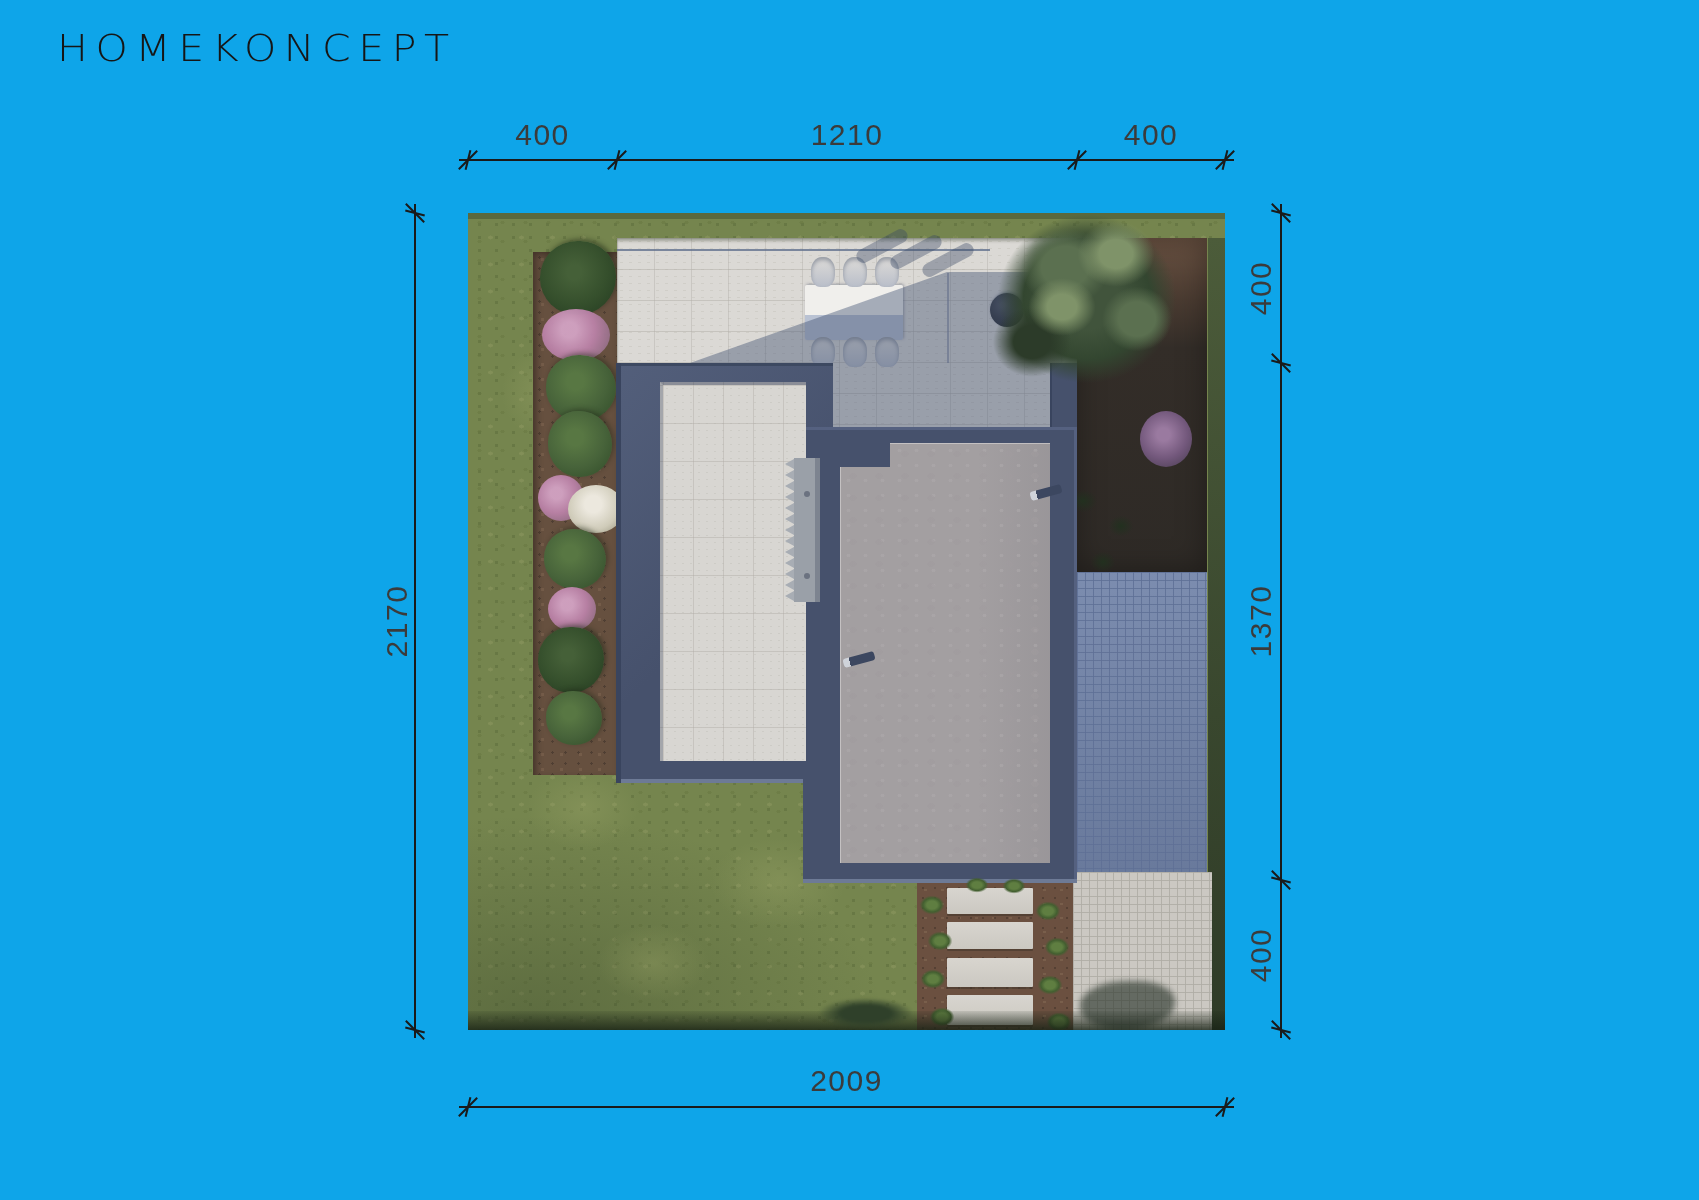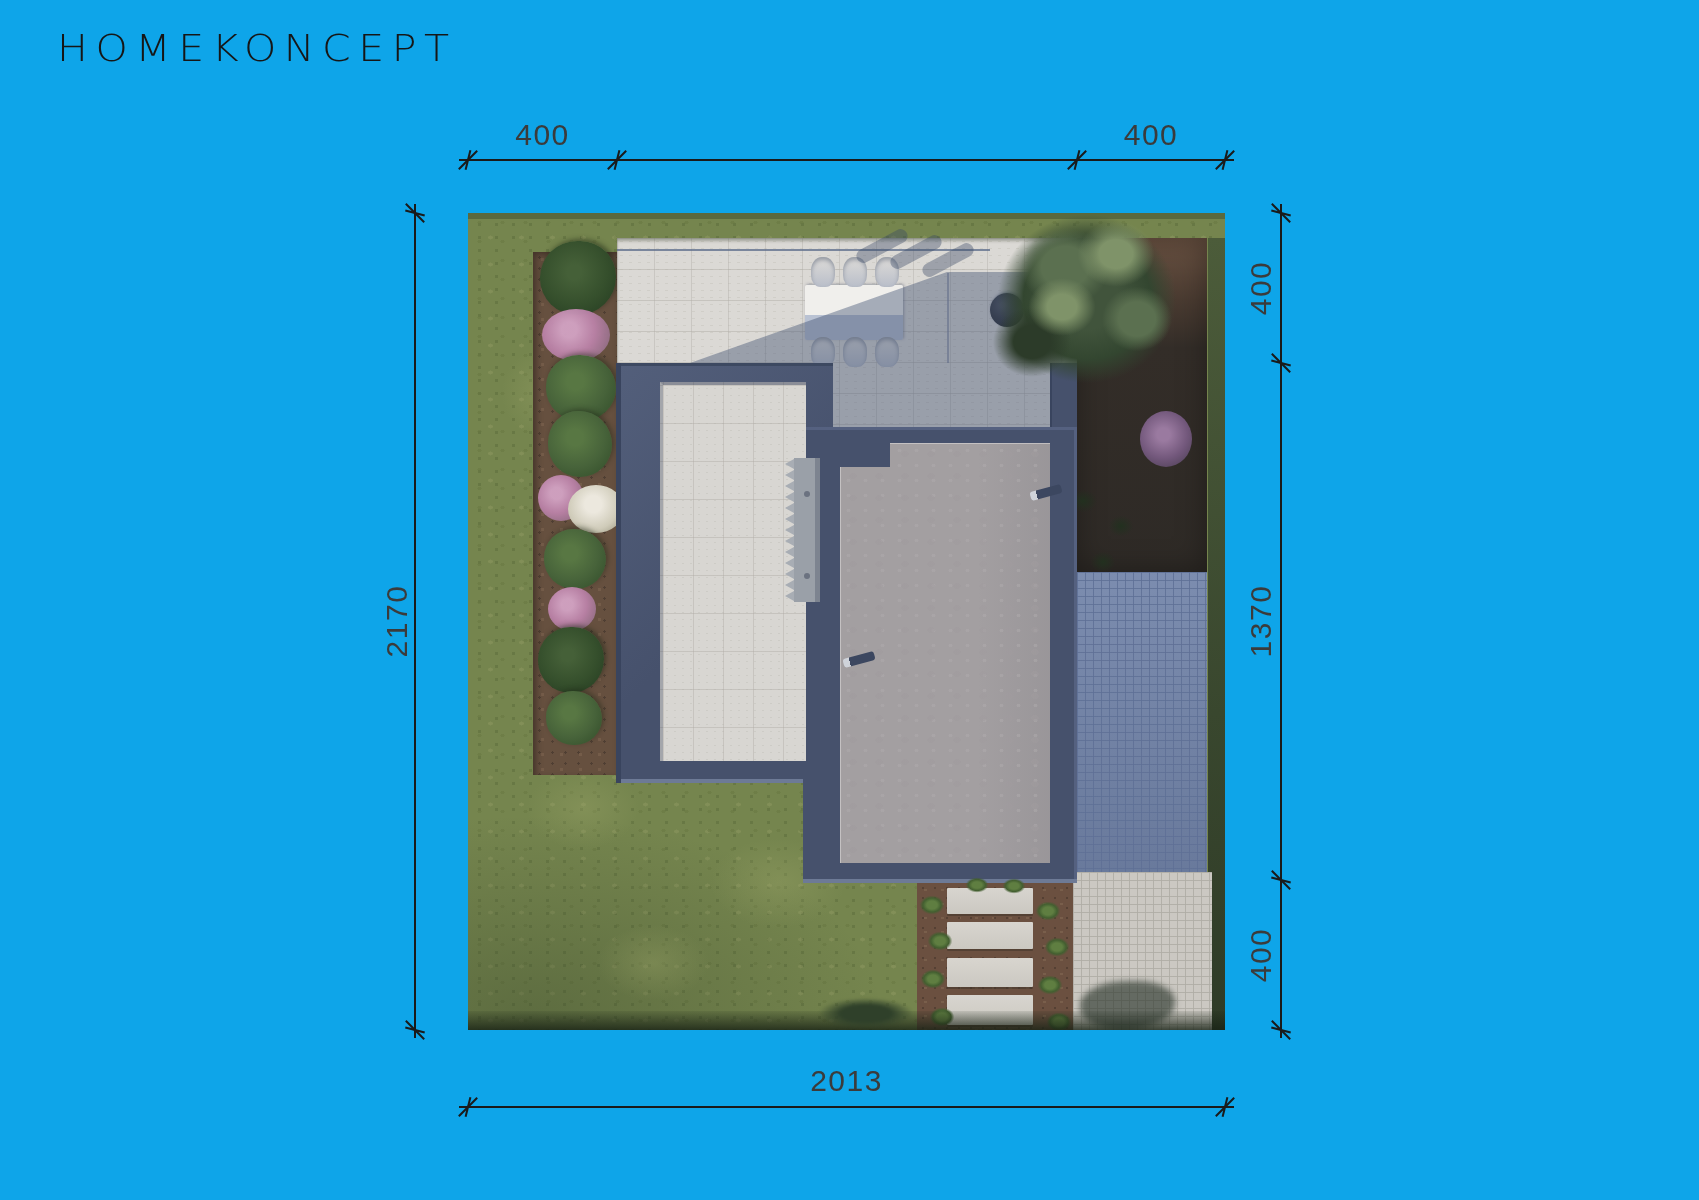--- a/index.html
+++ b/index.html
@@ -138,40 +138,41 @@
 <div class="stage">
 
   <div class="logo">HOMEKONCEPT</div>
 
   <div class="dim-line" style="left:459px;top:159px;width:775px;height:2px;"></div>
   <span class="tick" style="left:468px;top:160px;"></span>
   <span class="tick" style="left:617px;top:160px;"></span>
   <span class="tick" style="left:1077px;top:160px;"></span>
   <span class="tick" style="left:1225px;top:160px;"></span>
   <div class="dim-label" style="left:468px;top:118px;width:149px;">400</div>
+  <div class="dim-label" style="left:617px;top:118px;width:460px;">1210</div>
   <div class="dim-label" style="left:1077px;top:118px;width:148px;">400</div>
 
   <div class="dim-line" style="left:414px;top:204px;width:2px;height:834px;"></div>
   <span class="tick v" style="left:415px;top:213px;"></span>
   <span class="tick v" style="left:415px;top:1030px;"></span>
   <div class="dim-label rot" style="left:317px;top:604px;width:160px;">2170</div>
 
   <div class="dim-line" style="left:1280px;top:204px;width:2px;height:834px;"></div>
   <span class="tick v" style="left:1281px;top:213px;"></span>
   <span class="tick v" style="left:1281px;top:363px;"></span>
   <span class="tick v" style="left:1281px;top:880px;"></span>
   <span class="tick v" style="left:1281px;top:1030px;"></span>
   <div class="dim-label rot" style="left:1181px;top:271px;width:160px;">400</div>
   <div class="dim-label rot" style="left:1181px;top:604px;width:160px;">1370</div>
   <div class="dim-label rot" style="left:1181px;top:938px;width:160px;">400</div>
 
   <div class="dim-line" style="left:459px;top:1106px;width:775px;height:2px;"></div>
   <span class="tick" style="left:468px;top:1107px;"></span>
   <span class="tick" style="left:1225px;top:1107px;"></span>
-  <div class="dim-label" style="left:468px;top:1064px;width:757px;">2013</div>
+  <div class="dim-label" style="left:468px;top:1064px;width:757px;">2009</div>
 
   <div class="aerial" id="aerial">
     <div class="abs grass-base"></div>
     <div class="abs top-edge-shade"></div>
     <div class="abs corner-shade"></div>
     <div class="abs left-bed"></div>
     <div class="abs right-bed"></div>
     <div class="abs right-grass-strip"></div>
 
     <div class="abs terrace"></div>

